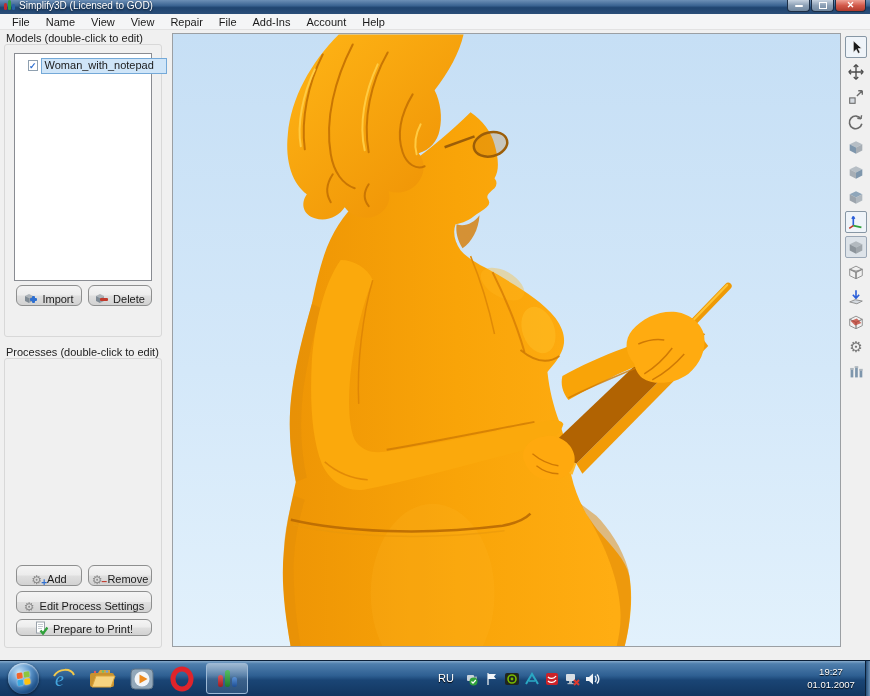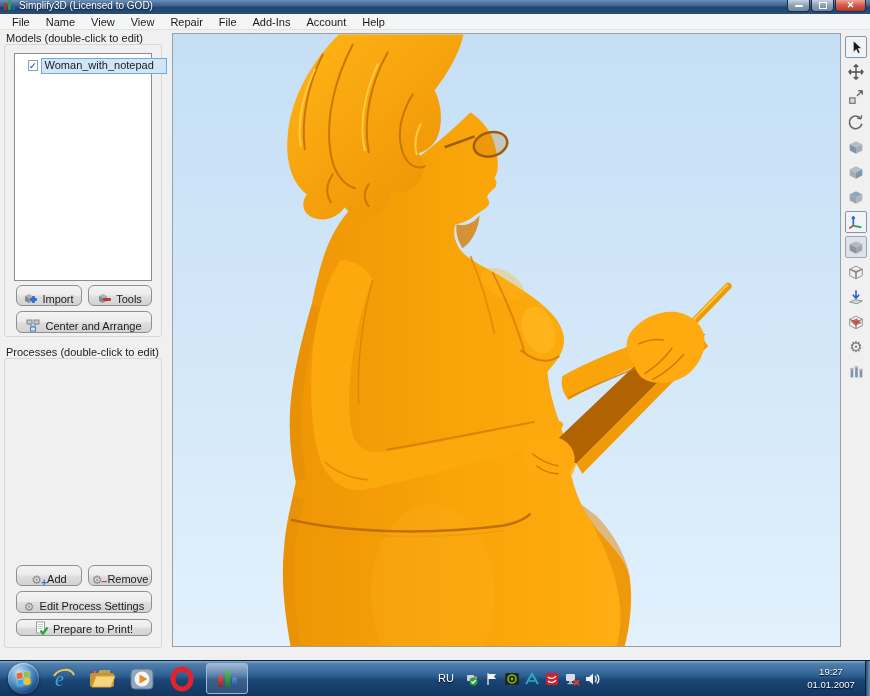--- a/index.html
+++ b/index.html
@@ -155,30 +155,21 @@
         </svg>
       <span>Import</span>
     </div>
     <div class="btn" style="left:83px; top:240px; width:64px; height:21px;">
       <svg width="13" height="13" viewBox="0 0 13 13">
           <polygon points="1,4 5,2 9,4 5,6" fill="#ADB3B9"></polygon>
           <polygon points="1,4 5,6 5,11 1,9" fill="#7F8A94"></polygon>
           <polygon points="9,4 5,6 5,11 9,9" fill="#99A1A9"></polygon>
           <rect x="5" y="6" width="8" height="3" rx="1" fill="#C0392B"></rect>
         </svg>
-      <span>Tools</span>
-    </div>
-    <div class="btn" style="left:11px; top:266px; width:136px; height:22px;">
-      <svg width="14" height="13" viewBox="0 0 14 13">
-          <rect x="1" y="1" width="5" height="4" fill="#C3C9CF" stroke="#7F8A94" stroke-width="1"></rect>
-          <rect x="8" y="1" width="5" height="4" fill="#C3C9CF" stroke="#7F8A94" stroke-width="1"></rect>
-          <rect x="4.5" y="8" width="5" height="4" fill="#DCE6F2" stroke="#4A78B0" stroke-width="1"></rect>
-          <path d="M3.5 5 L6.5 8 M10.5 5 L7.5 8" stroke="#4A78B0" stroke-width="1" fill="none"></path>
-        </svg>
-      <span>Center and Arrange</span>
+      <span>Delete</span>
     </div>
   </div>
 
   <span class="group-title" style="top:316px;">Processes (double-click to edit)</span>
   <div class="groupbox" style="top:328px; height:290px;">
     <div class="btn" style="left:11px; top:206px; width:66px; height:21px;">
       <span class="gear-glyph"><span>⚙</span><span class="mini-plus">+</span></span>
       <span>Add</span>
     </div>
     <div class="btn" style="left:83px; top:206px; width:64px; height:21px;">

